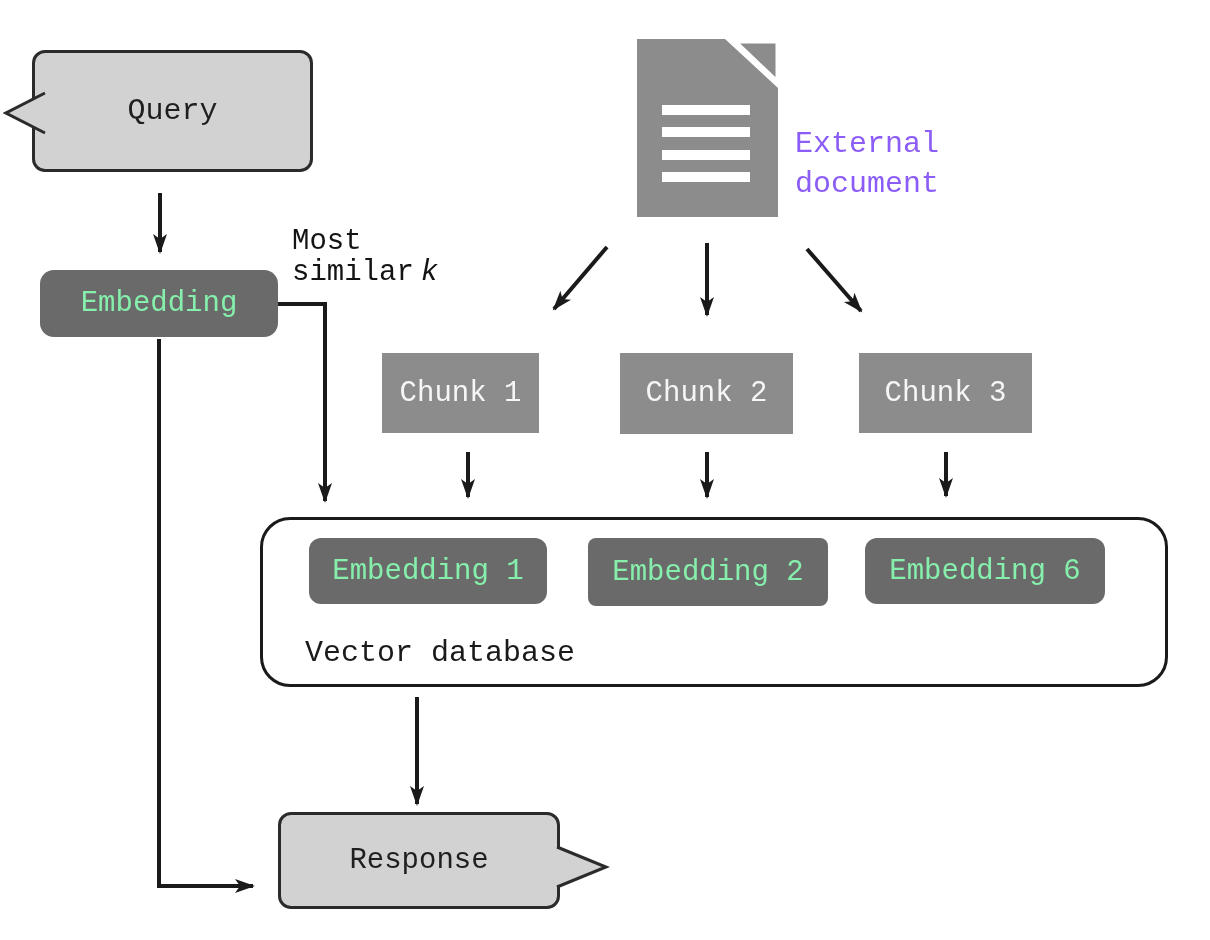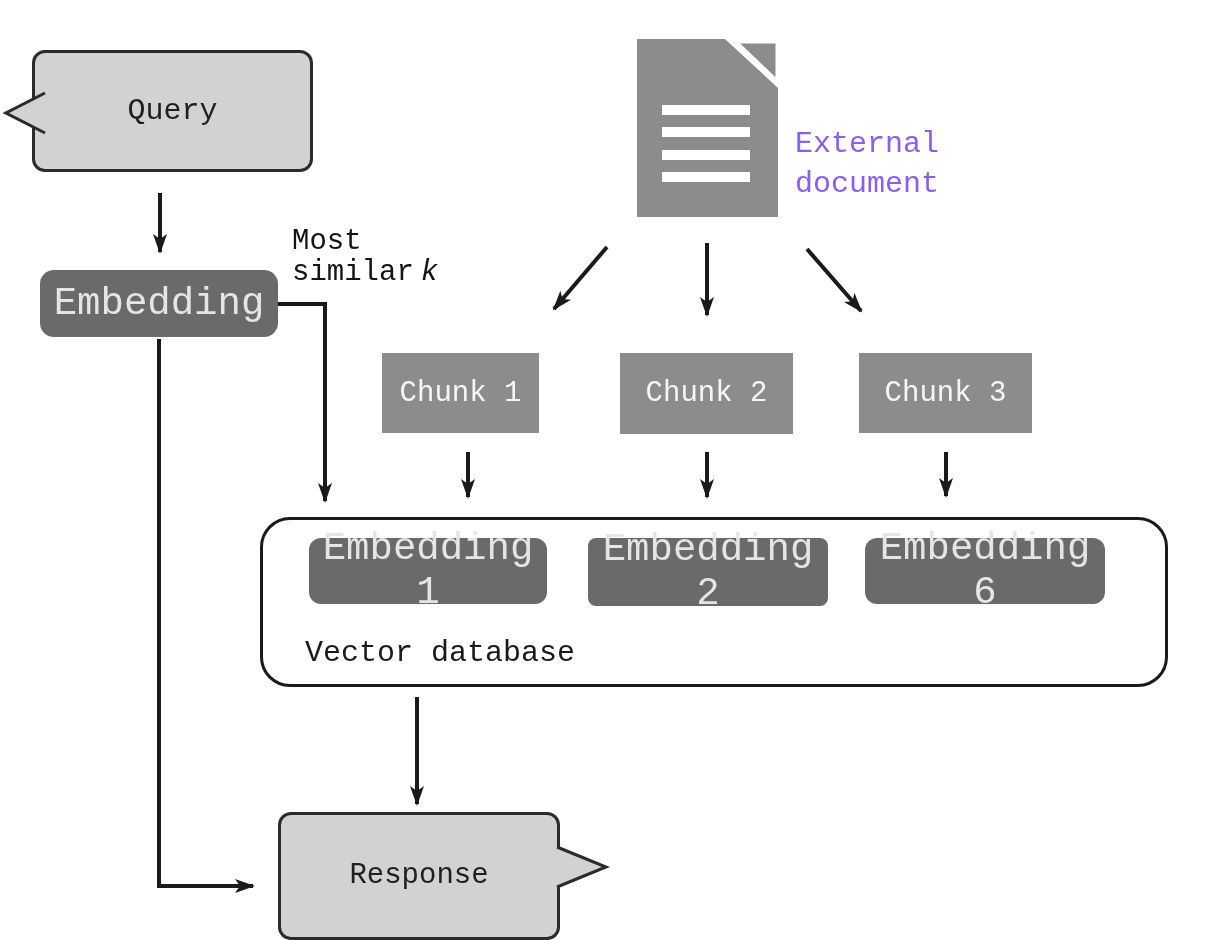--- a/index.html
+++ b/index.html
@@ -17,22 +17,22 @@
     background:#d2d2d2;
     border:3px solid #2b2b2b;
     border-radius:13px;
     color:#1f1f1f;
     font-size:30px;
   }
   
   .darkbox{
     background:#6a6a6a;
     border-radius:14px;
-    color:#e5e5e5;
-    font-size:39px;
+    color:#86efac;
+    font-size:29px;
   }
   
   .chunkbox{
     background:#8c8c8c;
     color:#f6f6f6;
     font-size:29px;
   }
   #query{left:32px;top:50px;width:281px;height:122px;}
   #embedding{left:40px;top:270px;width:238px;height:67px;}
   #chunk1{left:382px;top:353px;width:157px;height:80px;}
@@ -42,21 +42,21 @@
     position:absolute;left:260px;top:517px;width:908px;height:170px;
     box-sizing:border-box;border:3.5px solid #1a1a1a;border-radius:30px;background:#ffffff;
   }
   #emb1{left:309px;top:538px;width:238px;height:66px;border-radius:12px;}
   #emb2{left:588px;top:538px;width:240px;height:68px;border-radius:8px;}
   #emb3{left:865px;top:538px;width:240px;height:66px;border-radius:12px;}
   #vectordb-label{
     position:absolute;left:305px;top:636px;
     font-size:30px;color:#1a1a1a;
   }
-  #response{left:278px;top:812px;width:282px;height:128px;flex-direction:column;line-height:38px;font-size:29px;gap:28px;}
+  #response{left:278px;top:812px;width:282px;height:97px;flex-direction:column;line-height:38px;font-size:29px;gap:28px;}
   #most-similar{
     position:absolute;left:292px;top:226px;
     font-size:29px;line-height:31px;color:#141414;
   }
   #most-similar .k{font-style:italic;margin-left:7px;}
   #extdoc-label{
     position:absolute;left:795px;top:116px;
     font-size:30px;line-height:40px;color:#8b5cf6;margin-top:8px;
   }
   .layer{position:absolute;left:0;top:0;}

